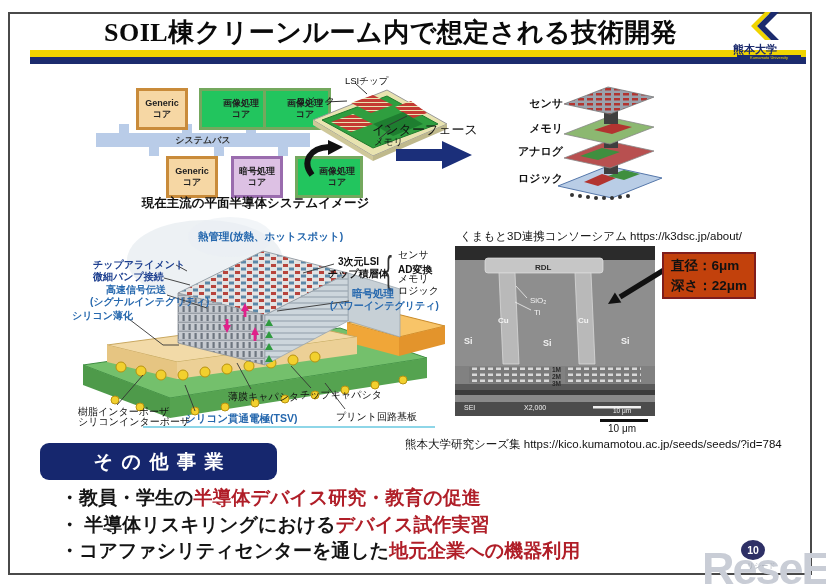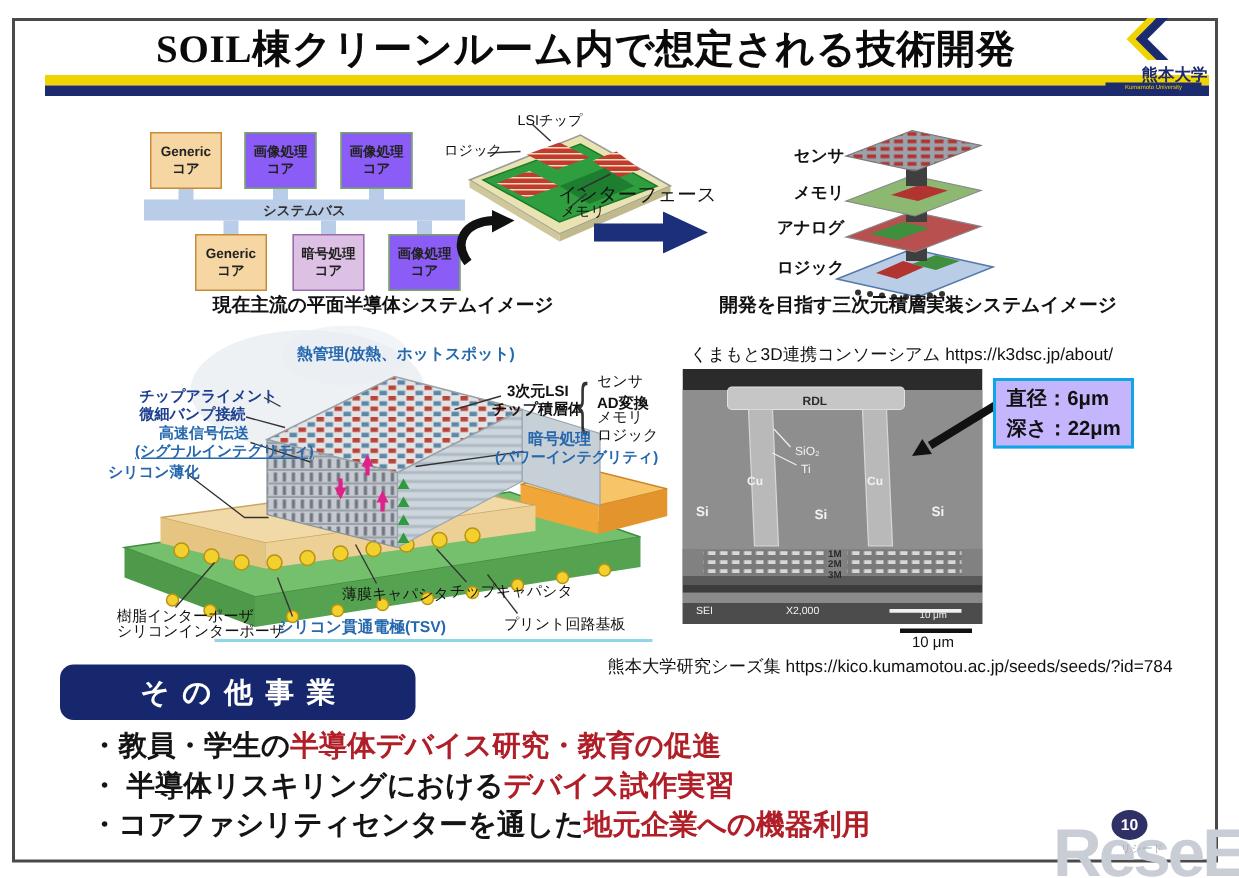--- a/index.html
+++ b/index.html
@@ -7,48 +7,48 @@
          font-family:"Liberation Sans","DejaVu Sans",sans-serif;color:#111;}
   .frame{position:absolute;left:8px;top:12px;width:800px;height:559px;border:2px solid #4a4a4a;}
   .title{position:absolute;left:104px;top:15px;font-family:"Liberation Serif","DejaVu Serif",serif;
          font-size:26px;font-weight:700;color:#0a0a0a;letter-spacing:0.5px;white-space:nowrap;}
   .bar{position:absolute;left:30px;width:776px;height:7px;}
   .bar.yellow{top:50px;background:#f0d400;}
   .bar.navy{top:57px;background:#1c2b6e;}
 
   
   .logo{position:absolute;left:733px;top:12px;width:72px;height:46px;}
-  .logo-name{position:absolute;left:0;top:30px;width:72px;text-align:right;font-size:11px;font-weight:700;color:#1c2b6e;}
+  .logo-name{position:absolute;left:0;top:30px;width:72px;text-align:left;font-size:11px;font-weight:700;color:#1c2b6e;}
   .logo-sub{position:absolute;left:4px;top:43px;width:64px;height:6px;background:#1c2b6e;color:#f0d400;
             font-size:4px;line-height:6px;text-align:center;overflow:hidden;}
 
   
-  .core{position:absolute;width:46px;height:36px;border:1px solid #701a75;display:flex;flex-direction:column;
-        align-items:center;justify-content:center;font-size:9px;font-weight:700;color:#222;line-height:1.25;}
+  .core{position:absolute;width:46px;height:36px;border:3px solid #701a75;display:flex;flex-direction:column;
+        align-items:center;justify-content:center;font-size:9px;font-weight:700;color:#222;line-height:1.25;margin-left:36px;}
   .core.orange{background:#f6d7a4;border-color:#c98b3a;}
-  .core.green{background:#8b5cf6;border-color:#74a85e;}
+  .core.green{background:#22c55e;border-color:#74a85e;padding-left:16px;}
   .core.purple{background:#ddc1e4;border-color:#9a6cae;}
   .bus{position:absolute;background:#b9cce8;}
   .bus-label{position:absolute;left:96px;top:134px;width:214px;text-align:center;font-size:9px;color:#333;font-weight:700;}
 
   .caption{position:absolute;font-size:12.5px;font-weight:700;color:#111;text-align:center;white-space:nowrap;}
   .small-line{position:absolute;font-size:11.5px;color:#111;white-space:nowrap;}
 
   .lbl{position:absolute;font-size:10px;color:#111;white-space:nowrap;line-height:1.1;}
   .lbl.b{color:#2668ae;font-weight:700;}
   .lbl.nv{color:#1d3f8f;font-weight:700;}
   .lbl.bold{font-weight:700;}
 
   
   .stack-lbl{position:absolute;font-size:11px;font-weight:700;color:#111;text-align:right;white-space:nowrap;}
 
   
   .sem-lbl{position:absolute;color:#f2f2f2;font-size:8px;white-space:nowrap;}
   .sem-lbl.dk{color:#2a2a2a;}
-  .annot-box{position:absolute;left:662px;top:252px;background:#c4b5fd;border:2px solid #0ea5e9;
+  .annot-box{position:absolute;left:662px;top:252px;background:#c2410c;border:2px solid #7f1d1d;
              padding:2px 7px;font-size:13.5px;font-weight:700;color:#111;line-height:1.45;white-space:nowrap;}
 
   
   .other-heading{position:absolute;left:40px;top:443px;width:237px;height:37px;background:#16276e;border-radius:9px;
                  color:#fff;font-size:19px;font-weight:700;display:flex;align-items:center;justify-content:center;
                  letter-spacing:0.45em;text-indent:0.45em;}
   .bullets{position:absolute;left:60px;top:485px;width:720px;}
   .bullet-line{font-size:19px;font-weight:700;color:#141414;line-height:26.5px;white-space:nowrap;}
   .bullet-line .red{color:#b01e28;}
 
@@ -172,21 +172,20 @@
     <rect x="54" y="44" width="14" height="22" fill="#3f3f3f"></rect>
     <polygon points="14,52 58,35 104,45 60,62" fill="#8cb871" stroke="#888" stroke-width="0.8"></polygon>
     <polygon points="44,48 64,41 82,45 62,52" fill="#b23430"></polygon>
     <rect x="54" y="16" width="14" height="26" fill="#3f3f3f"></rect>
     <polygon points="14,22 58,5 104,15 60,32" fill="url(#redchk)" stroke="#777" stroke-width="0.8"></polygon>
   </svg>
   <div class="stack-lbl" style="left:518px;top:96px;width:45px;">センサ</div>
   <div class="stack-lbl" style="left:518px;top:121px;width:45px;">メモリ</div>
   <div class="stack-lbl" style="left:510px;top:144px;width:53px;">アナログ</div>
   <div class="stack-lbl" style="left:512px;top:171px;width:51px;">ロジック</div>
-  <div class="caption" style="left:462px;top:195px;width:300px;">開発を目指す三次元積層実装システムイメージ</div>
 
   <div class="small-line" style="left:460px;top:229px;">くまもと3D連携コンソーシアム  https://k3dsc.jp/about/</div>
 
   <svg style="position:absolute;left:55px;top:215px;" width="390" height="220" viewBox="0 0 390 220">
     <defs>
       <pattern id="checker" width="12" height="7" patternUnits="userSpaceOnUse">
         <rect width="12" height="7" fill="#e3e3e3"></rect>
         <rect x="0" y="0" width="5" height="3" fill="#b8443c"></rect>
         <rect x="6" y="3.5" width="5" height="3" fill="#5b88a8"></rect>
       </pattern>
@@ -269,21 +268,21 @@
     <line x1="256" y1="173" x2="236" y2="151" stroke="#333" stroke-width="0.9"></line>
     <line x1="62" y1="190" x2="88" y2="160" stroke="#333" stroke-width="0.9"></line>
     <line x1="140" y1="196" x2="130" y2="170" stroke="#333" stroke-width="0.9"></line>
     <line x1="290" y1="194" x2="270" y2="168" stroke="#333" stroke-width="0.9"></line>
   </svg>
 
   <div class="lbl b" style="left:198px;top:231px;font-size:10.5px;">熱管理(放熱、ホットスポット)</div>
   <div class="lbl nv" style="left:93px;top:259px;width:82px;text-align:right;">チップアライメント</div>
   <div class="lbl nv" style="left:93px;top:271px;width:70px;text-align:right;">微細バンプ接続</div>
   <div class="lbl b" style="left:106px;top:284px;">高速信号伝送</div>
-  <div class="lbl b" style="left:90px;top:296px;text-decoration:underline;">(シグナルインテグリティ)</div>
+  <div class="lbl b" style="left:90px;top:296px;">(シグナルインテグリティ)</div>
   <div class="lbl b" style="left:72px;top:310px;">シリコン薄化</div>
   <div class="lbl bold" style="left:338px;top:256px;">3次元LSI</div>
   <div class="lbl bold" style="left:328px;top:268px;">チップ積層体</div>
   <div class="lbl" style="left:385px;top:250px;font-size:38px;font-weight:300;transform:scaleX(0.55);transform-origin:left top;color:#333;">{</div>
   <div class="lbl" style="left:398px;top:249px;">センサ</div>
   <div class="lbl" style="left:398px;top:264px;font-weight:bold;">AD変換</div>
   <div class="lbl" style="left:398px;top:273px;">メモリ</div>
   <div class="lbl" style="left:398px;top:285px;">ロジック</div>
   <div class="lbl b" style="left:352px;top:288px;font-size:10.5px;">暗号処理</div>
   <div class="lbl b" style="left:330px;top:300px;">(パワーインテグリティ)</div>

